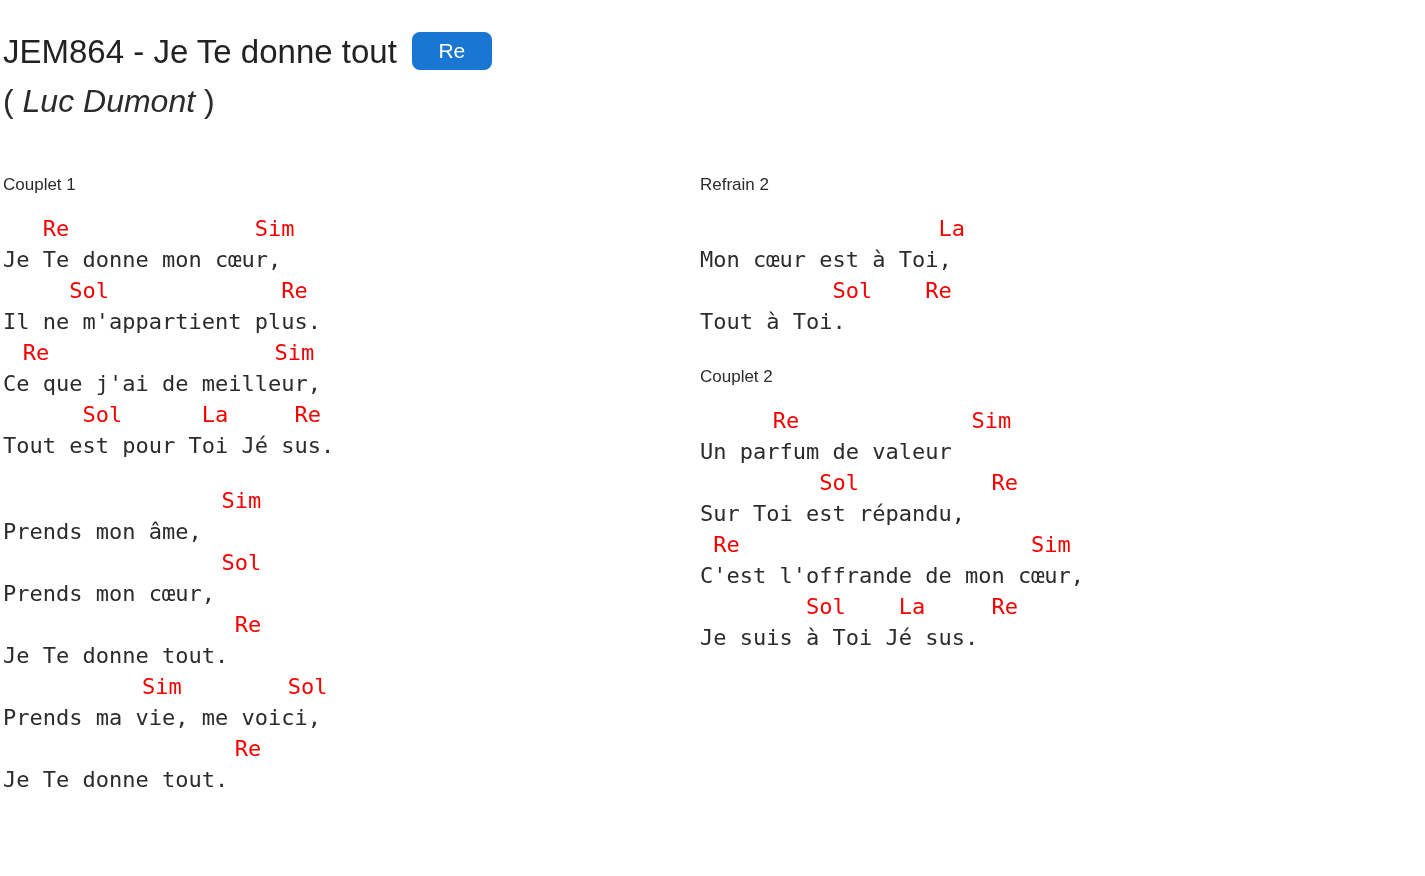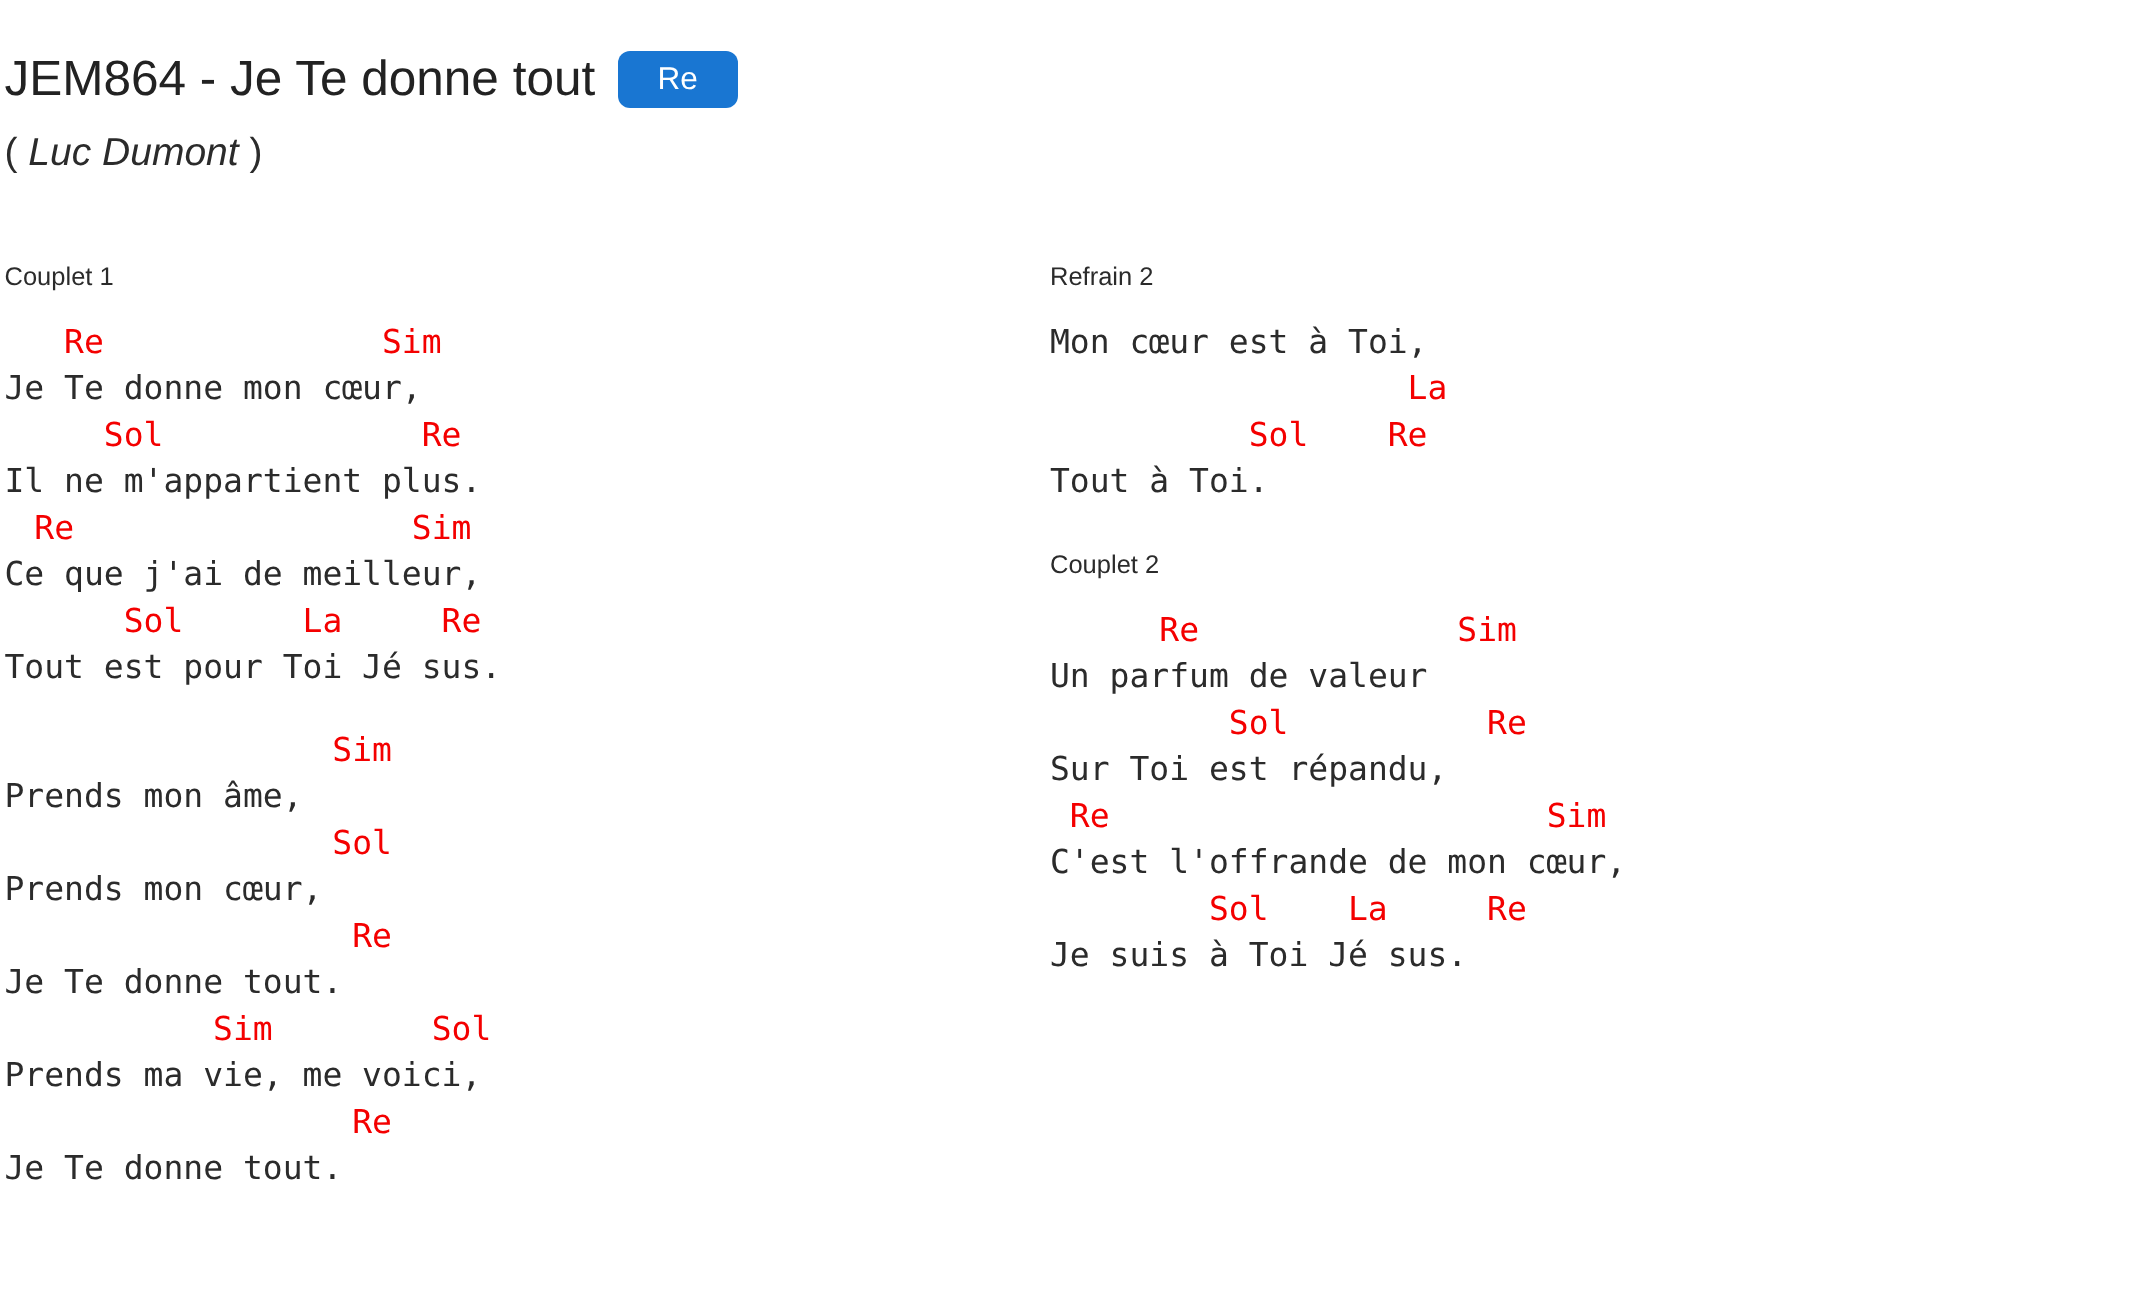--- a/index.html
+++ b/index.html
@@ -20,21 +20,21 @@
     overflow: hidden;
     font-family: "Liberation Sans", sans-serif;
   }
   .header {
     position: absolute;
     left: 3px;
     top: 32px;
   }
   .title-row {
     display: flex;
-    align-items: flex-end;
+    align-items: flex-start;
     gap: 15px;
   }
   .title {
     font-size: 33px;
     line-height: 40px;
     color: var(--title-color);
     font-weight: 400;
     white-space: pre;
   }
   .key-btn {
@@ -46,21 +46,21 @@
     color: var(--key-btn-fg);
     font-family: "Liberation Sans", sans-serif;
     font-size: 21px;
     line-height: 38px;
     text-align: center;
     padding: 0;
     cursor: pointer;
   }
   .author {
     margin-top: 14px;
-    font-size: 26px;
+    font-size: 32px;
     line-height: 31px;
     color: var(--heading-color);
     white-space: pre;
   }
   .author .author-name { font-style: italic; }
   .col {
     position: absolute;
     top: 169px;
   }
   .col-left  { left: 3px; }
@@ -100,19 +100,19 @@
       <div class="section-heading">Couplet 1</div>
       <div class="lines"><div class="line chord">Re              Sim</div><div class="line lyric">Je Te donne mon cœur,</div><div class="line chord">   Sol             Re</div><div class="line lyric">Il ne m'appartient plus.</div><div class="line chord">Re                 Sim</div><div class="line lyric">Ce que j'ai de meilleur,</div><div class="line chord">     Sol      La     Re</div><div class="line lyric">Tout est pour Toi Jé sus.</div></div>
     </section>
     <section class="section">
       <div class="lines"><div class="line chord">           Sim</div><div class="line lyric">Prends mon âme,</div><div class="line chord">           Sol</div><div class="line lyric">Prends mon cœur,</div><div class="line chord">            Re</div><div class="line lyric">Je Te donne tout.</div><div class="line chord">          Sim        Sol</div><div class="line lyric">Prends ma vie, me voici,</div><div class="line chord">            Re</div><div class="line lyric">Je Te donne tout.</div></div>
     </section>
   </div>
 <div class="col col-right">
     <section class="section">
       <div class="section-heading">Refrain 2</div>
-      <div class="lines"><div class="line lyric">Mon cœur est à Toi,</div><div class="line chord">         La</div><div class="line chord">Sol    Re</div><div class="line lyric">Tout à Toi.</div></div>
+      <div class="lines"><div class="line chord">         La</div><div class="line lyric">Mon cœur est à Toi,</div><div class="line chord">Sol    Re</div><div class="line lyric">Tout à Toi.</div></div>
     </section>
     <section class="section">
       <div class="section-heading">Couplet 2</div>
       <div class="lines"><div class="line chord">Re             Sim</div><div class="line lyric">Un parfum de valeur</div><div class="line chord">    Sol          Re</div><div class="line lyric">Sur Toi est répandu,</div><div class="line chord">Re                      Sim</div><div class="line lyric">C'est l'offrande de mon cœur,</div><div class="line chord">   Sol    La     Re</div><div class="line lyric">Je suis à Toi Jé sus.</div></div>
     </section>
   </div>
 
 </body></html>

